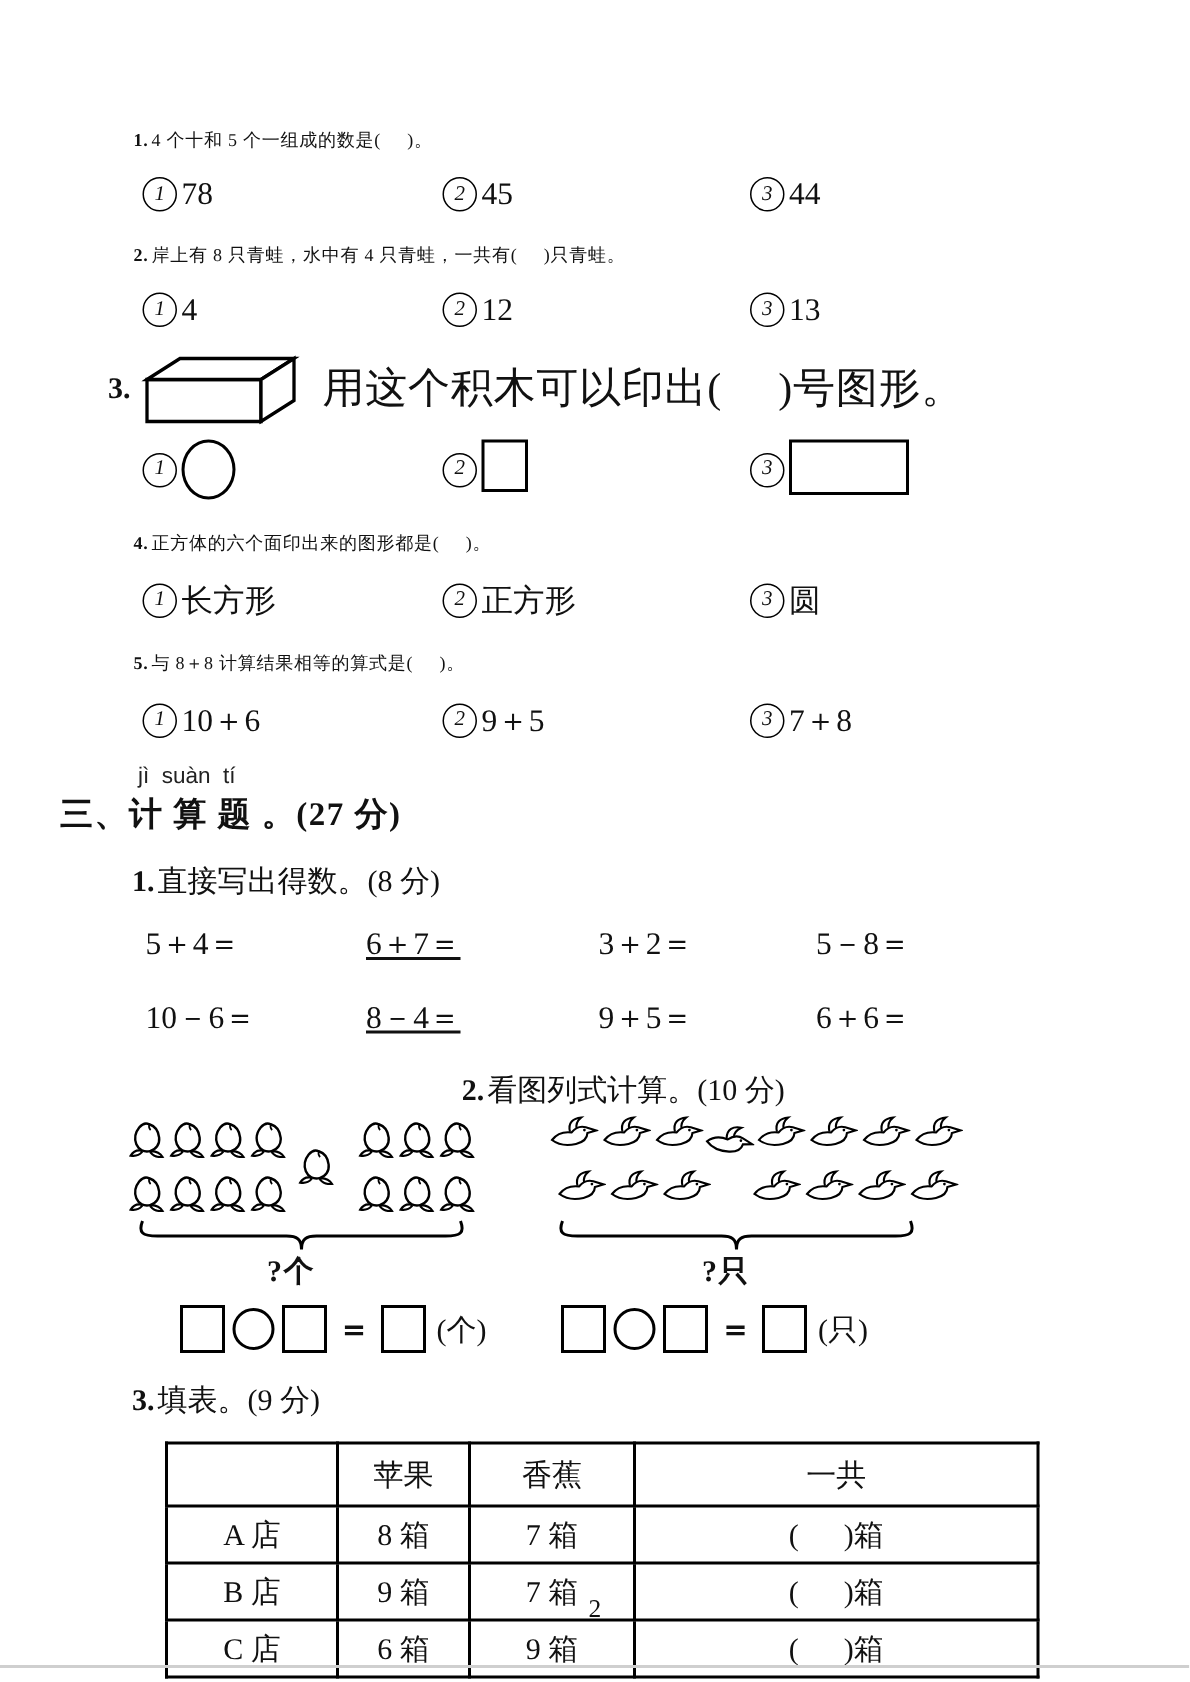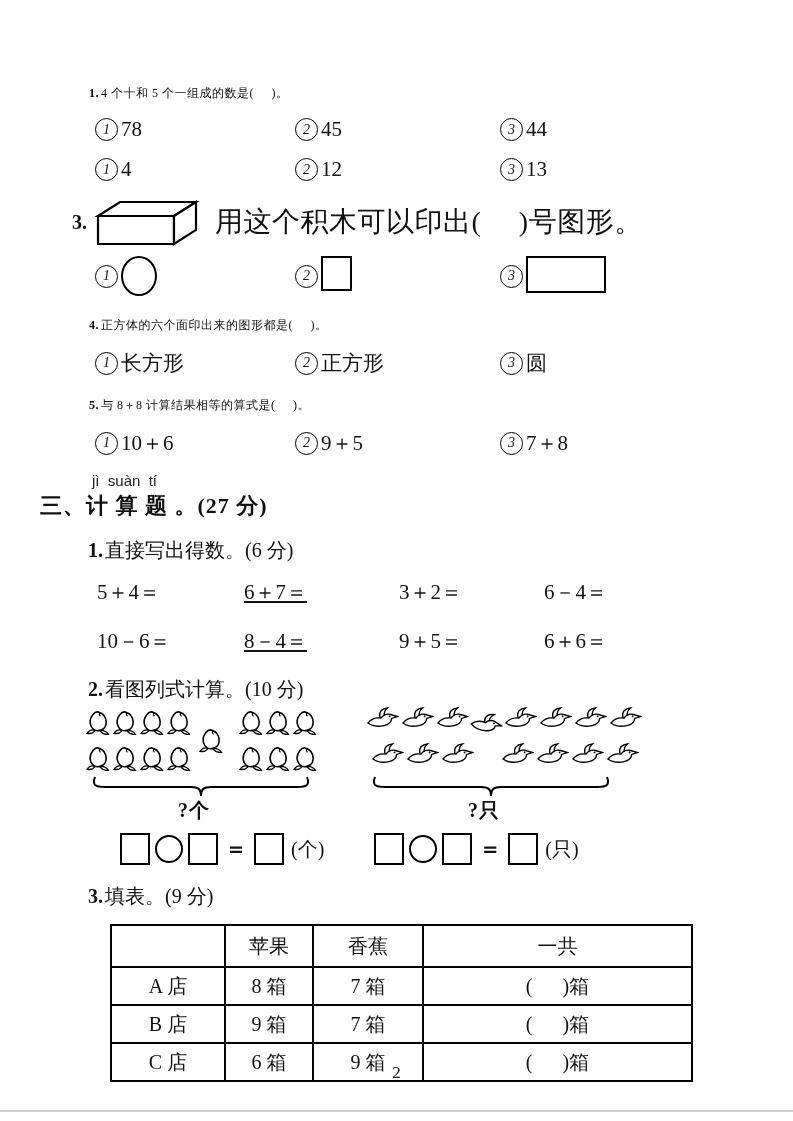--- a/index.html
+++ b/index.html
@@ -100,20 +100,21 @@
             <span>45</span>
           </span>
         <span class="opt">
             <i class="circ">3</i>
             <span>44</span>
           </span>
       </div>
     </div>
 
     <div>
+      <div class="stem"><span class="qno">2.</span><span>岸上有 8 只青蛙，水中有 4 只青蛙，一共有(&nbsp;&nbsp;&nbsp;&nbsp;&nbsp;)只青蛙。</span></div>
       <div class="opts">
         <span class="opt c1">
             <i class="circ">1</i>
             <span>4</span>
           </span>
         <span class="opt c2">
             <i class="circ">2</i>
             <span>12</span>
           </span>
         <span class="opt">
@@ -181,37 +182,37 @@
         <span class="opt">
             <i class="circ">3</i>
             <span>7＋8</span>
           </span>
       </div>
     </div>
 
     <div class="pinyin">jì&nbsp;&nbsp;suàn&nbsp;&nbsp;tí</div>
     <div class="sec-head">三、计 算 题 。(27 分)</div>
 
-    <div class="sub"><span class="qno">1.</span><span>直接写出得数。(6 分)</span></div>
+    <div class="sub"><span class="qno">1.</span><span>直接写出得数。(8 分)</span></div>
     <div class="calc-grid">
       <div class="calc-row">
         <span class="calc-cell">5＋4＝</span>
         <span class="calc-cell">6＋7＝</span>
         <span class="calc-cell">3＋2＝</span>
-        <span class="calc-cell">6－4＝</span>
+        <span class="calc-cell">5－8＝</span>
       </div>
       <div class="calc-row">
         <span class="calc-cell">10－6＝</span>
         <span class="calc-cell">8－4＝</span>
         <span class="calc-cell">9＋5＝</span>
         <span class="calc-cell">6＋6＝</span>
       </div>
     </div>
 
-    <div class="sub" style="margin-top:20px;margin-bottom:2px;"><span class="qno">2.</span><span>看图列式计算。(10 分)</span></div>
+    <div class="sub" style="margin-top:20px;margin-bottom:2px;text-align:center;"><span class="qno">2.</span><span>看图列式计算。(10 分)</span></div>
 
     <div class="pics">
 
       <div class="prow" style="left:45px;top:4px;">
         <svg class="glyph-peach">
             <use href="#sym-peach"></use>
           </svg>
         <svg class="glyph-peach">
             <use href="#sym-peach"></use>
           </svg>

